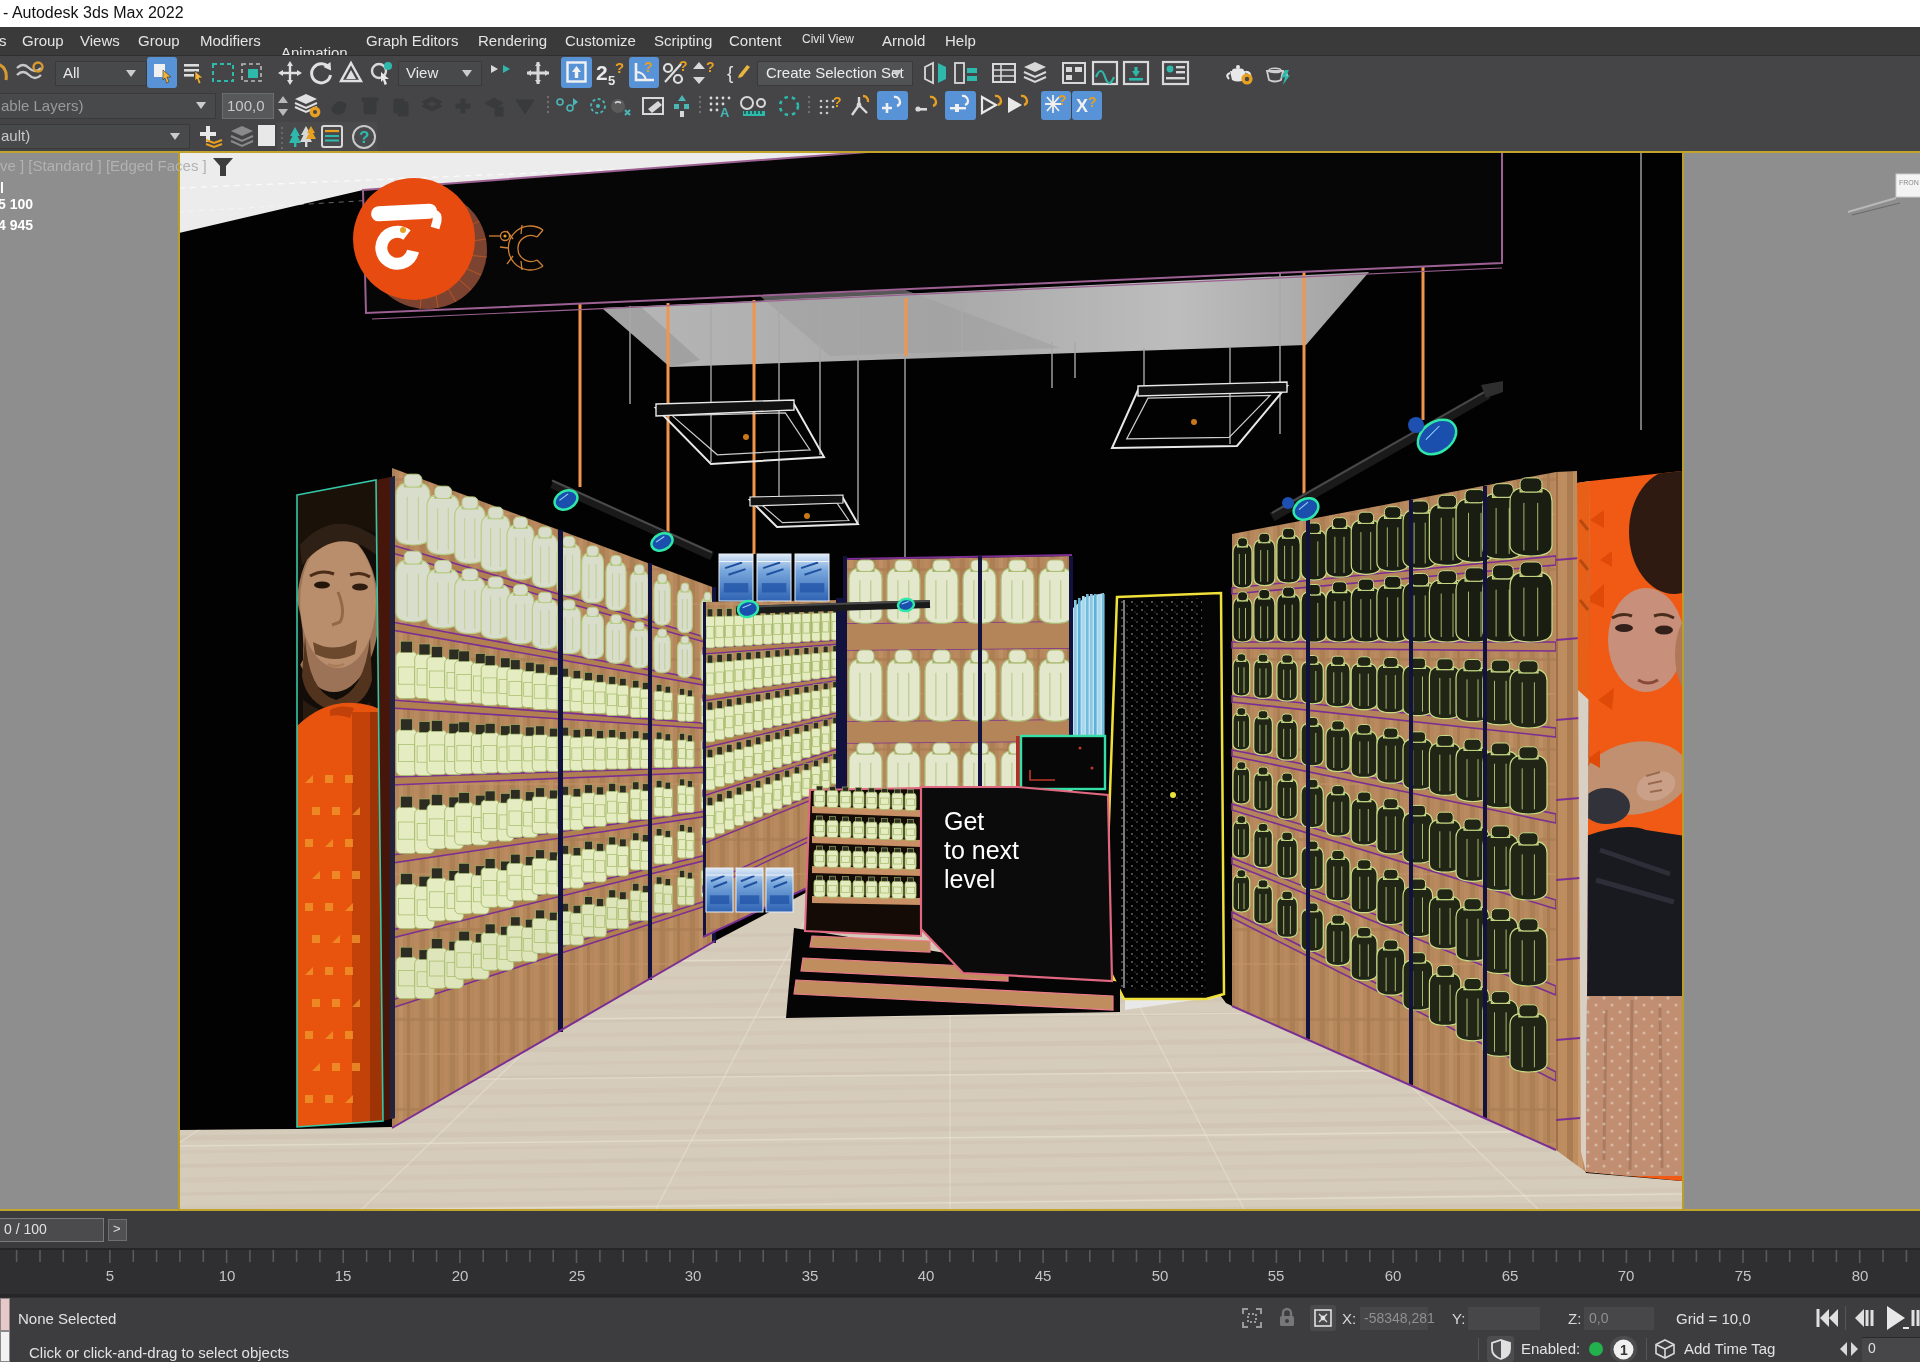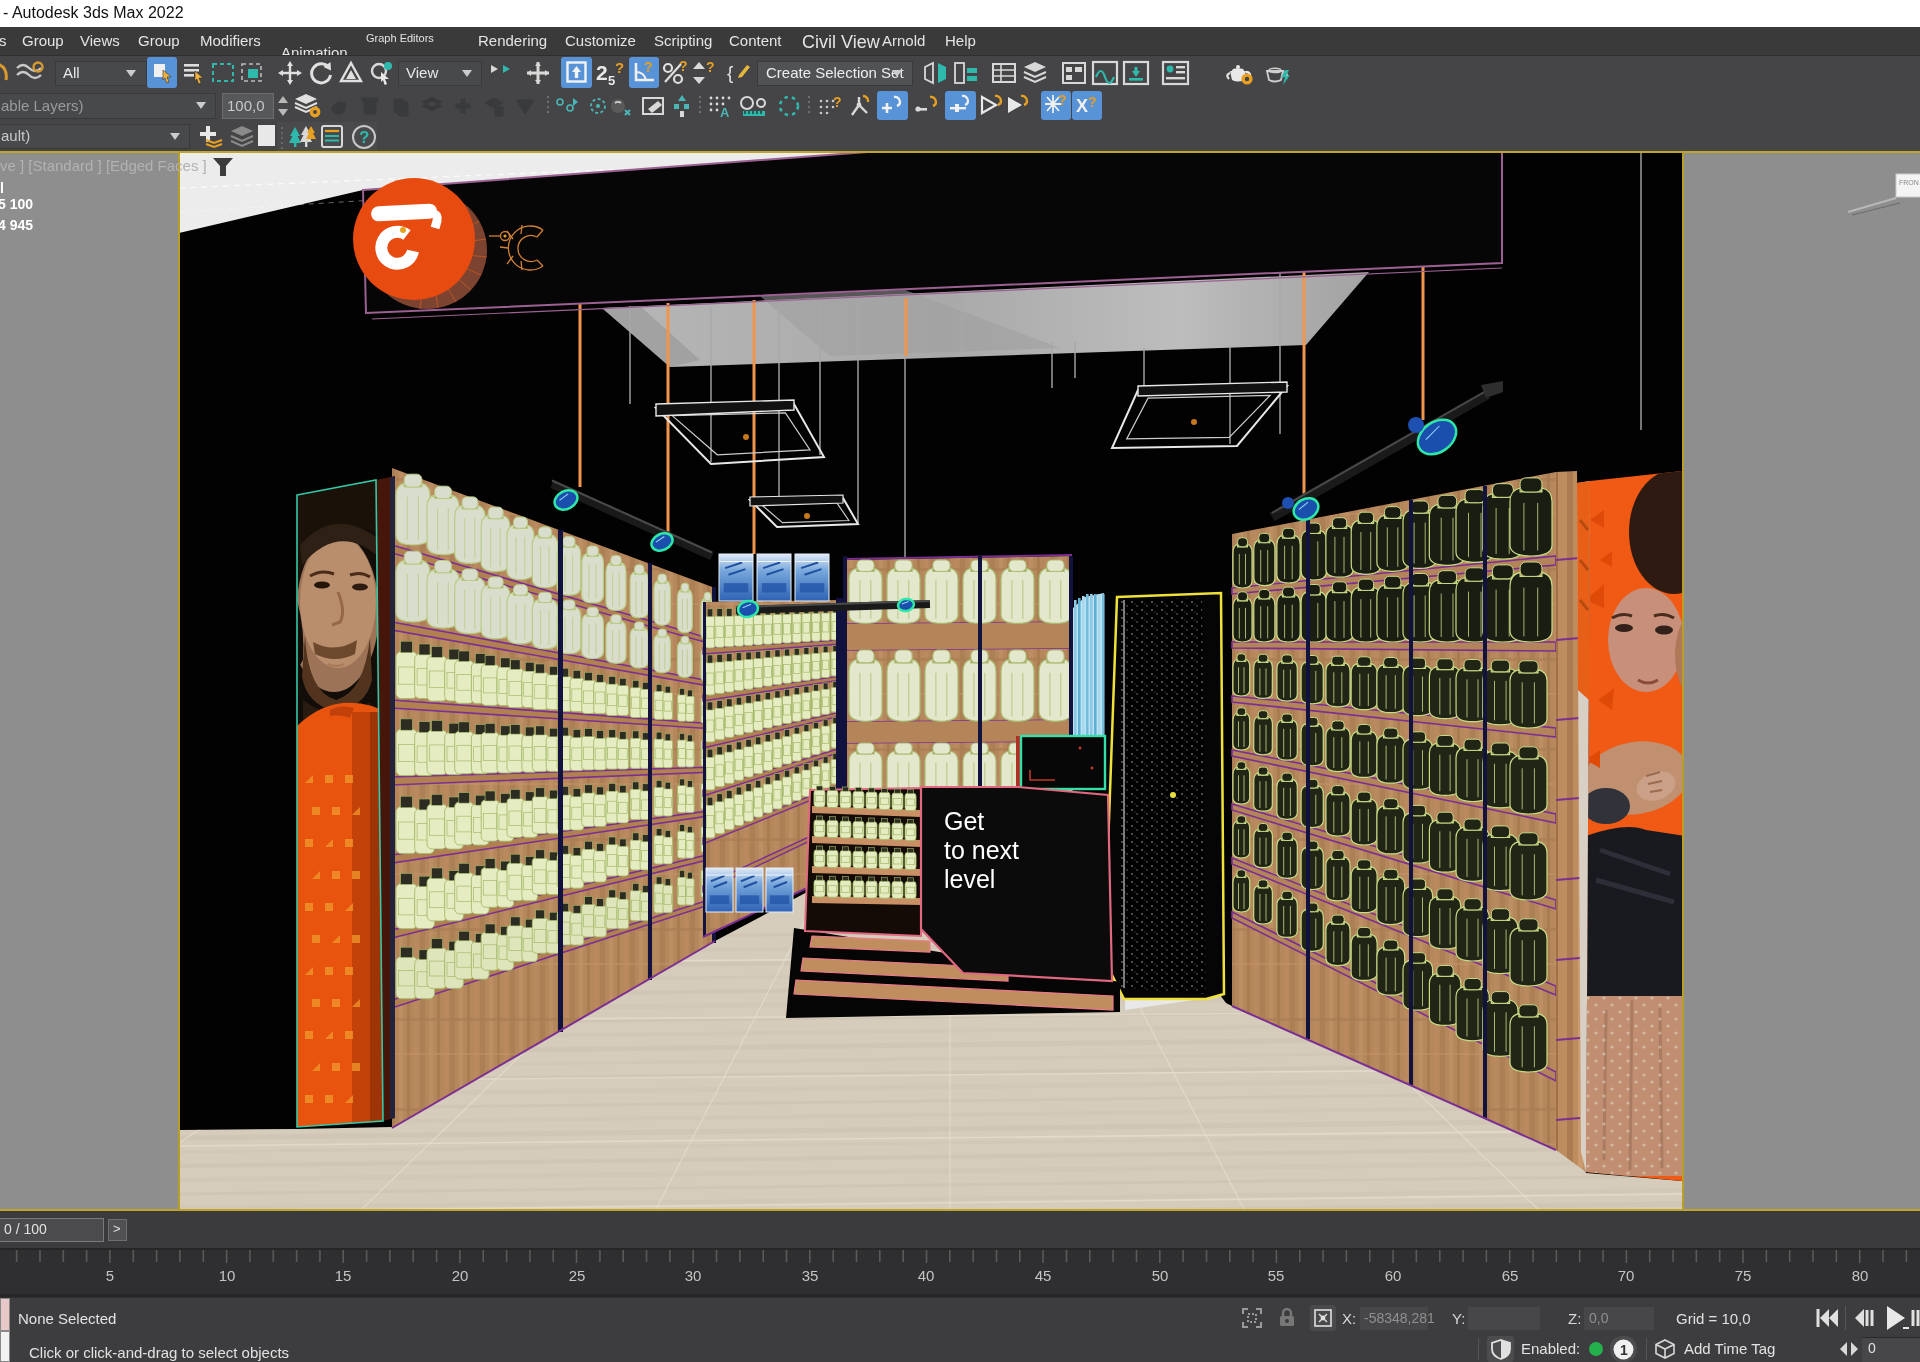--- a/index.html
+++ b/index.html
@@ -2,26 +2,26 @@
 <html><head><meta charset="utf-8"><style>html,body{margin:0;padding:0;}body{width:1920px;height:1362px;position:relative;overflow:hidden;background:#454547;font-family:"Liberation Sans",sans-serif;}}.sep{position:absolute;width:1px;background:#393939;}.sep2{position:absolute;width:1px;background:#555;}.combo{position:absolute;background:#47494b;border:1px solid #3a3a3a;color:#dcdcdc;font-size:15px;box-sizing:border-box;}.bluebtn{position:absolute;background:#5793d6;border-radius:3px;}</style></head><body>
 <div style="position:absolute;left:0px;top:0px;width:1920px;height:27px;background:#ffffff;"></div>
 <div style="position:absolute;left:3px;top:4px;font-size:16px;color:#111;font-weight:normal;white-space:nowrap;">- Autodesk 3ds Max 2022</div>
 <div style="position:absolute;left:0px;top:27px;width:1920px;height:28px;background:#3a3a3b;"></div>
 <div style="position:absolute;left:-1px;top:32px;font-size:15px;color:#e4e4e4;font-weight:normal;white-space:nowrap;">s</div>
 <div style="position:absolute;left:22px;top:32px;font-size:15px;color:#e4e4e4;font-weight:normal;white-space:nowrap;text-align:right;">Group</div>
 <div style="position:absolute;left:80px;top:32px;font-size:15px;color:#e4e4e4;font-weight:normal;white-space:nowrap;">Views</div>
 <div style="position:absolute;left:138px;top:32px;font-size:15px;color:#e4e4e4;font-weight:normal;white-space:nowrap;">Group</div>
 <div style="position:absolute;left:200px;top:32px;font-size:15px;color:#e4e4e4;font-weight:normal;white-space:nowrap;">Modifiers</div>
 <div style="position:absolute;left:281px;top:32px;font-size:15px;color:#e4e4e4;font-weight:normal;white-space:nowrap;margin-top:12px;">Animation</div>
-<div style="position:absolute;left:366px;top:32px;font-size:11px;color:#e4e4e4;font-weight:normal;white-space:nowrap;">Graph Editors</div>
+<div style="position:absolute;left:366px;top:32px;font-size:15px;color:#e4e4e4;font-weight:normal;white-space:nowrap;">Graph Editors</div>
 <div style="position:absolute;left:478px;top:32px;font-size:15px;color:#e4e4e4;font-weight:normal;white-space:nowrap;">Rendering</div>
 <div style="position:absolute;left:565px;top:32px;font-size:15px;color:#e4e4e4;font-weight:normal;white-space:nowrap;">Customize</div>
 <div style="position:absolute;left:654px;top:32px;font-size:15px;color:#e4e4e4;font-weight:normal;white-space:nowrap;">Scripting</div>
 <div style="position:absolute;left:729px;top:32px;font-size:15px;color:#e4e4e4;font-weight:normal;white-space:nowrap;">Content</div>
-<div style="position:absolute;left:802px;top:32px;font-size:18px;color:#e4e4e4;font-weight:normal;white-space:nowrap;">Civil View</div>
+<div style="position:absolute;left:802px;top:32px;font-size:12px;color:#e4e4e4;font-weight:normal;white-space:nowrap;">Civil View</div>
 <div style="position:absolute;left:882px;top:32px;font-size:15px;color:#e4e4e4;font-weight:normal;white-space:nowrap;">Arnold</div>
 <div style="position:absolute;left:945px;top:32px;font-size:15px;color:#e4e4e4;font-weight:normal;white-space:nowrap;">Help</div>
 <div style="position:absolute;left:0px;top:55px;width:1920px;height:35px;background:#454547;border-top:1px solid #2e2e2e;box-sizing:border-box;"></div>
 <div style="position:absolute;left:0px;top:90px;width:1920px;height:31px;background:#454547;"></div>
 <div style="position:absolute;left:0px;top:121px;width:1920px;height:30px;background:#454547;"></div>
 <svg style="position:absolute;left:-6px;top:60px" width="18" height="26" viewBox="0 0 18 26">
     <path d="M4 4 Q14 8 12 20" fill="none" stroke="#d79a2e" stroke-width="3"></path>
   </svg>
 <svg style="position:absolute;left:14px;top:60px" width="32" height="26" viewBox="0 0 32 26">
     <path d="M3 8 q6 -6 12 0 t12 0" fill="none" stroke="#c9c9c9" stroke-width="2.4"></path>

